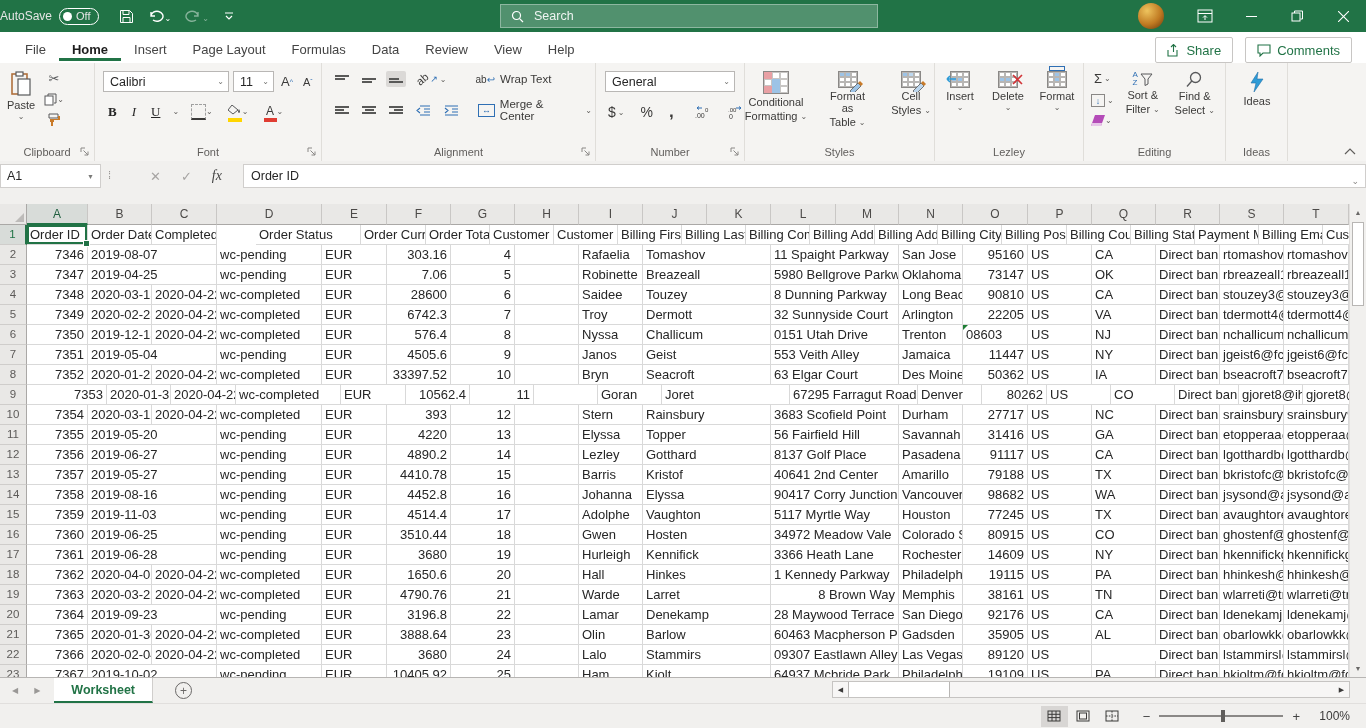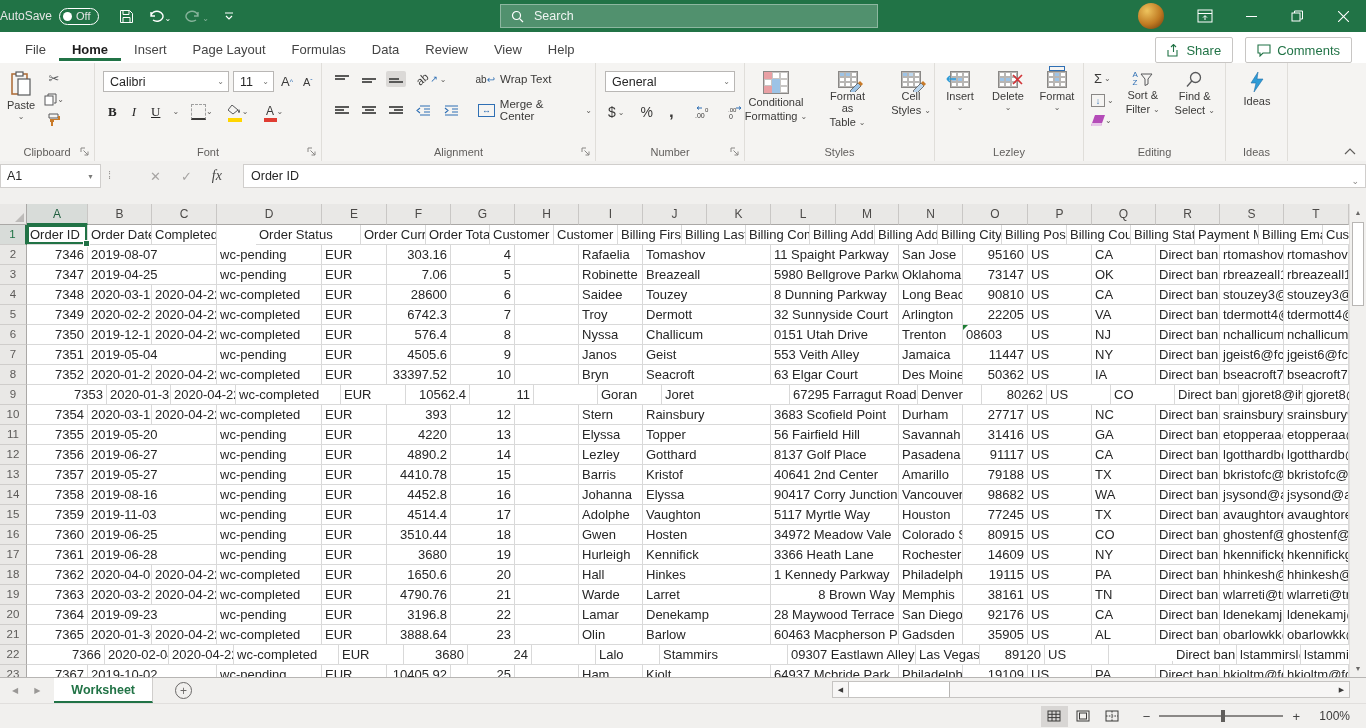--- a/index.html
+++ b/index.html
@@ -1090,21 +1090,21 @@
         <div class="gc" style="width: 64px;">Gadsden</div>
         <div class="gc num" style="width: 65px;">35905</div>
         <div class="gc" style="width: 64px;">US</div>
         <div class="gc" style="width: 64px;">AL</div>
         <div class="gc" style="width: 64px;">Direct bank transfer</div>
         <div class="gc" style="width: 64px;">obarlowkk@ft.com</div>
         <div class="gc" style="width: 65px;">obarlowkk@ft.com</div>
       </div>
       <div class="grow">
         <div class="grh">22</div>
-        <div class="gc num" style="width: 78px; text-align: right;">7366</div>
+        <div class="gc num" style="width: 61px; text-align: right;">7366</div>
         <div class="gc" style="width: 64px;">2020-02-04</div>
         <div class="gc" style="width: 65px;">2020-04-22</div>
         <div class="gc" style="width: 105px;">wc-completed</div>
         <div class="gc" style="width: 65px;">EUR</div>
         <div class="gc num" style="width: 64px;">3680</div>
         <div class="gc num" style="width: 64px;">24</div>
         <div class="gc" style="width: 64px;"></div>
         <div class="gc" style="width: 64px;">Lalo</div>
         <div class="gc" style="width: 128px;">Stammirs</div>
         <div class="gc" style="width: 128px;">09307 Eastlawn Alley</div>

